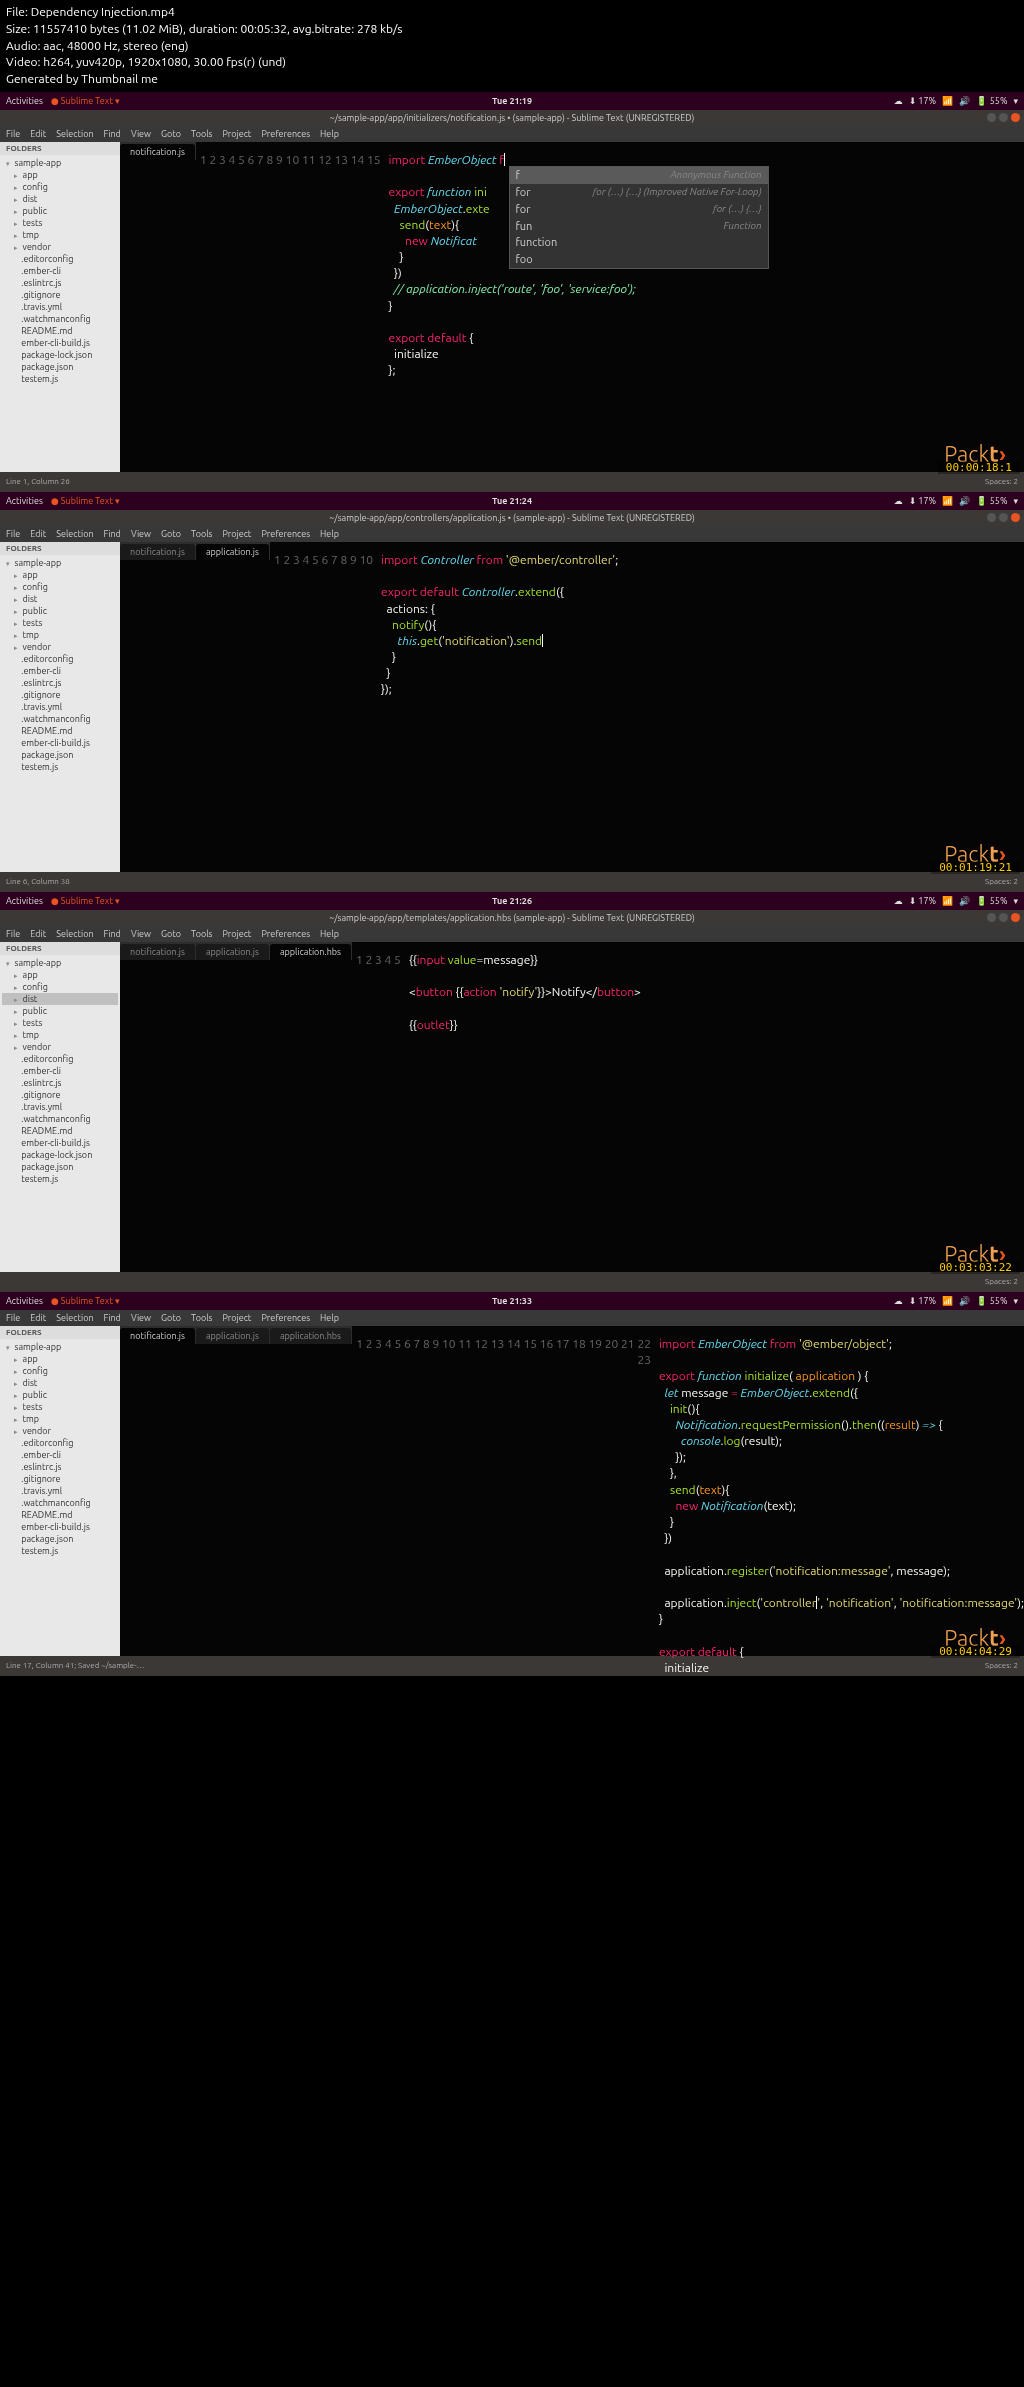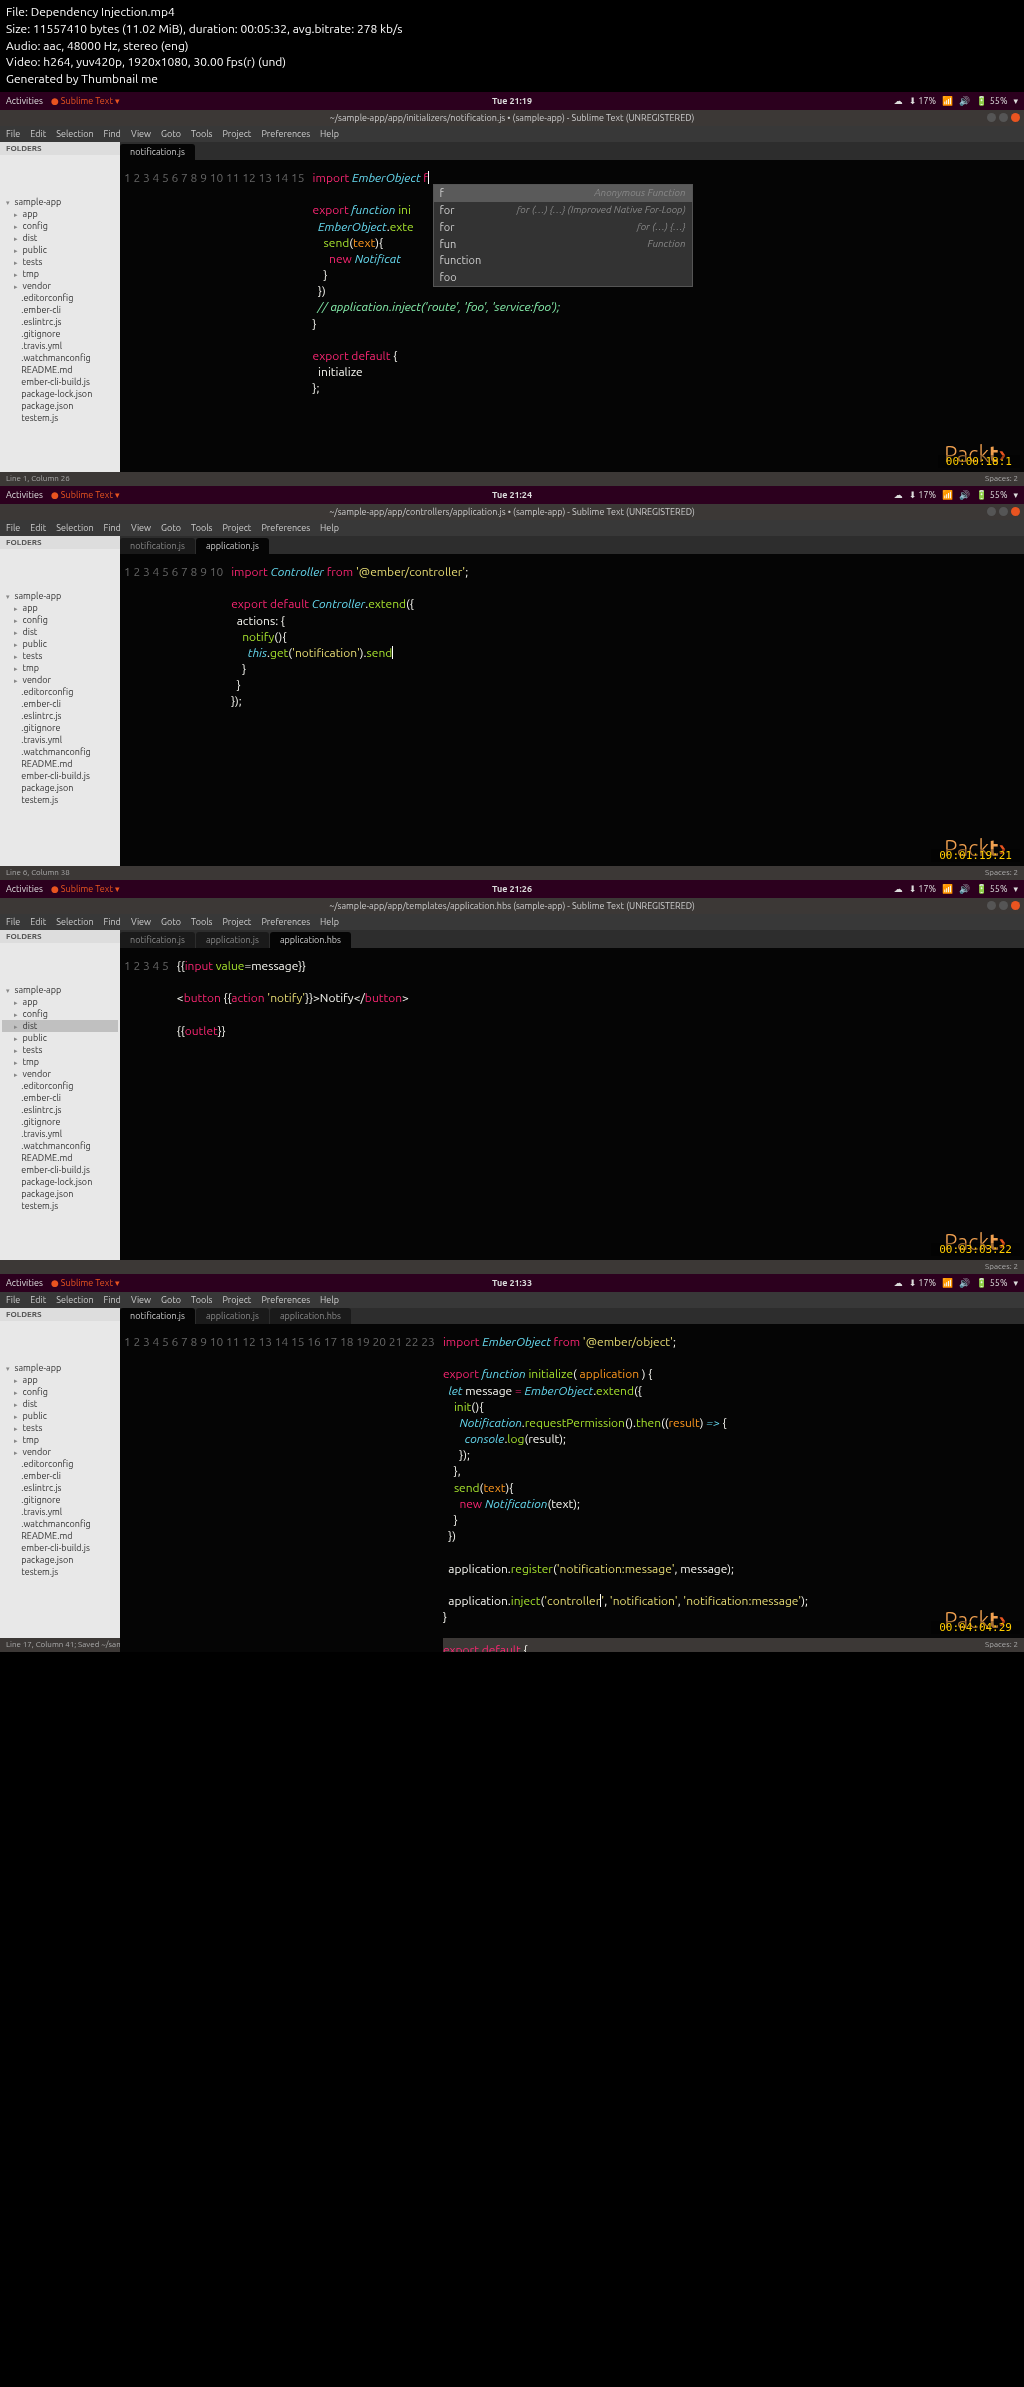--- a/index.html
+++ b/index.html
@@ -12,49 +12,49 @@
 .topbar-right { display: flex; gap: 6px; align-items: center; }
 .app-orange { color: #e95420; }
 .winbar { background: #3c3836; height: 16px; display: flex; align-items: center; justify-content: center; position: relative; font-size: 9px; color: #ccc; }
 .winbar-controls { position: absolute; right: 4px; display: flex; gap: 3px; }
 .winctl { width: 9px; height: 9px; border-radius: 50%; background: #555; }
 .winctl.close { background: #e95420; }
 .menubar { background: #383838; height: 16px; display: flex; align-items: center; gap: 10px; padding: 0 6px; font-size: 9px; color: #ccc; }
 .main { display: flex; height: 330px; background: #272822; }
 .sidebar { width: 120px; background: #e8e8e8; color: #333; font-size: 9px; overflow: hidden; }
 .sidebar-header { background: #ddd; padding: 2px 6px; font-weight: bold; font-size: 8px; color: #555; }
-.tree { padding: 2px 2px; margin-top: 39px; }
+.tree { padding: 2px 2px; }
 .tree-item { padding: 1px 4px; display: flex; align-items: center; gap: 3px; white-space: nowrap; }
 .tree-item.indent1 { padding-left: 12px; }
 .tree-item.selected { background: #c0c0c0; }
 .folder-icon::before { content: '▸'; font-size: 7px; color: #888; margin-right: 2px; }
 .folder-icon.open::before { content: '▾'; }
 .file-icon::before { content: '·'; color: transparent; margin-right: 2px; }
-.editor-area { flex: 1; background: #050505; color: #f8f8f2; position: relative; display: flex; flex-direction: column; }
+.editor-area { flex: 1; background: #050505; color: #f8f8f2; position: relative; display: flex; flex-direction: row; }
 .tabs { background: #2d2d2d; height: 18px; display: flex; align-items: flex-end; font-size: 9px; }
 .tab { background: #1a1a1a; color: #888; padding: 3px 10px; margin-right: 1px; border-radius: 3px 3px 0 0; }
 .tab.active { background: #050505; color: #ccc; }
 .code { display: flex; flex: 1; font-family: 'Consolas', 'Monaco', monospace; font-size: 12px; line-height: 1.35; padding-top: 10px; position: relative; }
 .gutter { background: #050505; color: #666; text-align: right; padding: 0 8px 0 4px; user-select: none; }
 .code-body { flex: 1; white-space: pre; color: #f8f8f2; position: relative; }
 .kw-red { color: #f92672; }
 .kw-blue { color: #66d9ef; font-style: italic; }
 .kw-green { color: #a6e22e; }
 .kw-orange { color: #fd971f; }
 .kw-yellow { color: #e6db74; }
 .kw-white { color: #f8f8f2; }
 .comment { color: #86efac; font-style: italic; }
 .autocomplete { position: absolute; background: #333; border: 1px solid #555; font-size: 11px; min-width: 260px; }
 .ac-row { display: flex; justify-content: space-between; padding: 1px 6px; color: #ccc; }
 .ac-row.sel { background: #5a5a5a; }
 .ac-hint { color: #888; font-style: italic; font-size: 10px; }
 .packt { position: absolute; bottom: 4px; right: 18px; font-family: sans-serif; font-size: 22px; font-weight: 300; color: #f0a050; }
 .packt b { font-weight: 700; }
 .packt::after { content: '›'; color: #e95420; font-weight: bold; }
-.statusbar { background: #3c3836; height: 14px; display: flex; align-items: center; justify-content: space-between; padding: 0 6px; font-size: 8px; color: #aaa; }
+.statusbar { background: #3c3836; height: 20px; display: flex; align-items: center; justify-content: space-between; padding: 0 6px; font-size: 8px; color: #aaa; }
 .timestamp-overlay { position: absolute; bottom: 18px; right: 4px; color: #ffcc00; font-family: monospace; font-size: 11px; background: rgba(0,0,0,0.3); padding: 0 8px; }
 .sys-icon { font-size: 9px; }
 </style>
 </head>
 <body>
 
 <div class="file-info">
   <div>File: Dependency Injection.mp4</div>
   <div>Size: 11557410 bytes (11.02 MiB), duration: 00:05:32, avg.bitrate: 278 kb/s</div>
   <div>Audio: aac, 48000 Hz, stereo (eng)</div>

